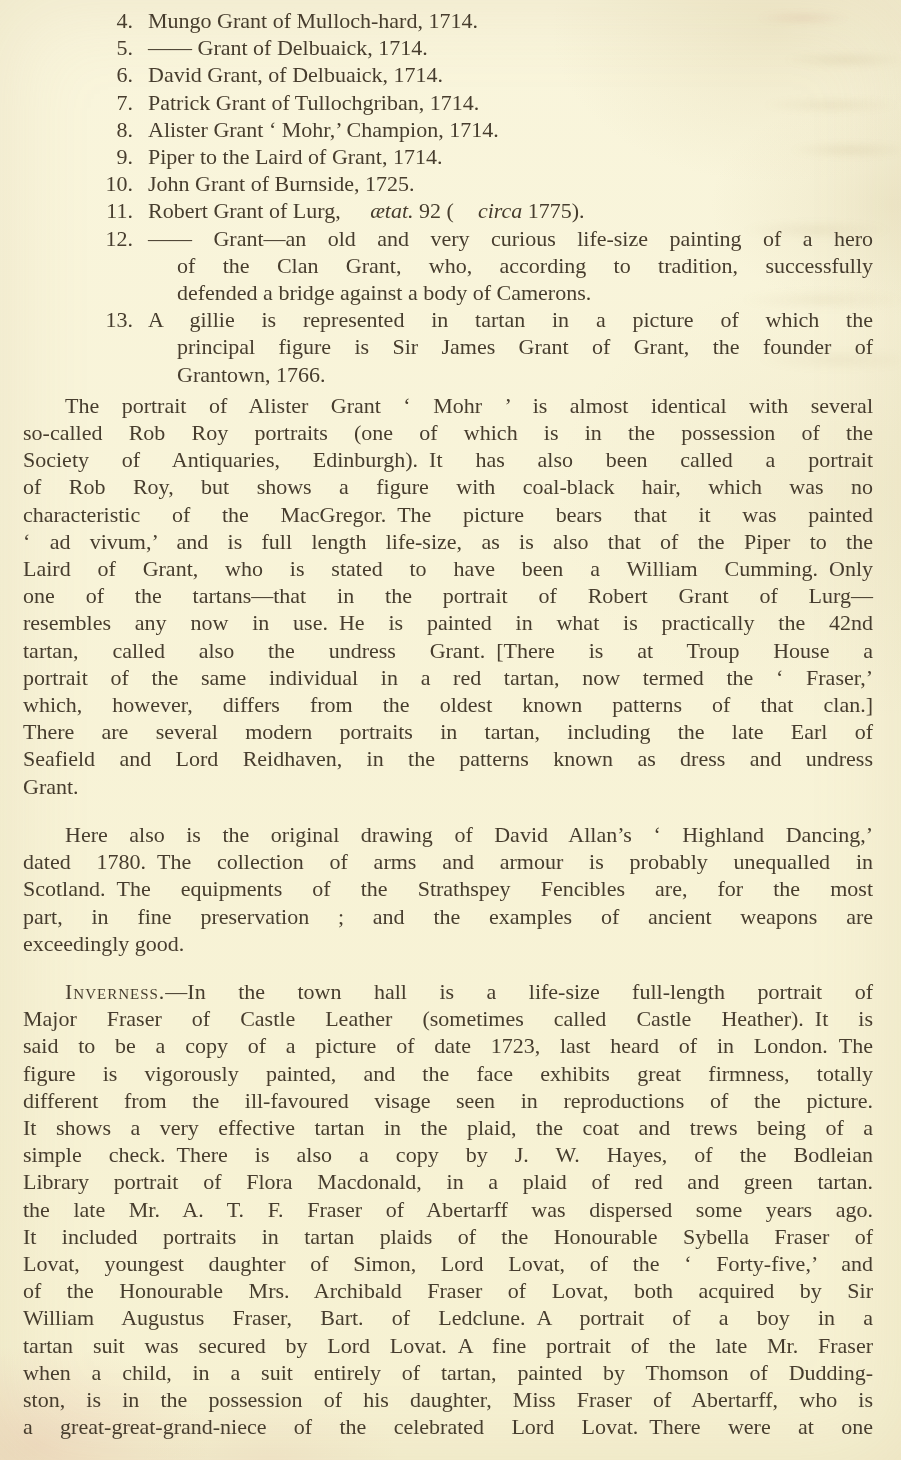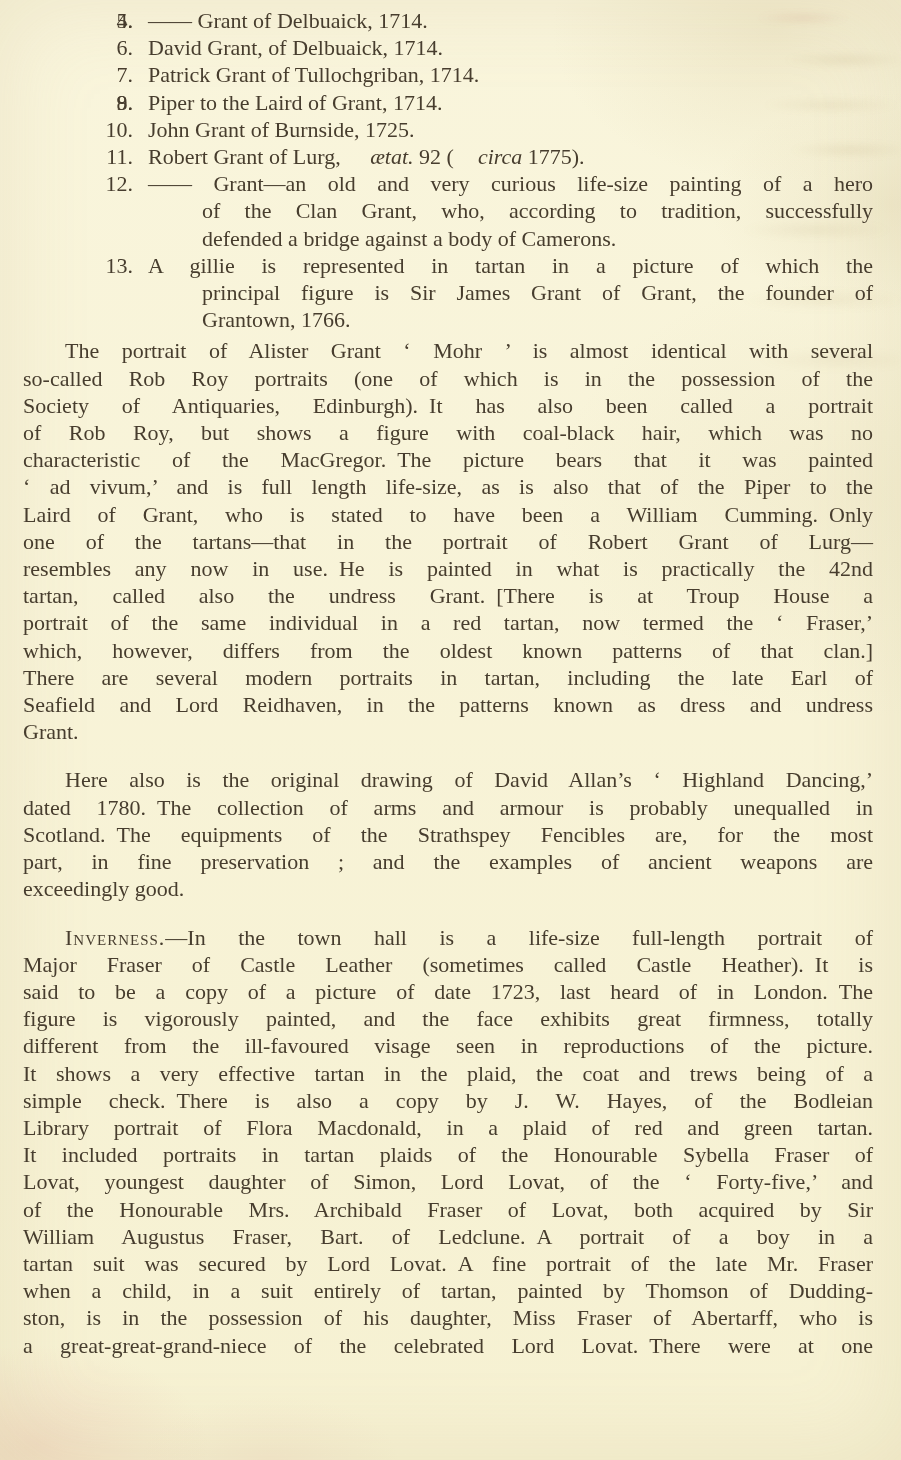--- a/index.html
+++ b/index.html
@@ -44,48 +44,50 @@
   }
   .tline.noj { text-align:left; -moz-text-align-last:left; text-align-last:left; }
   .para .tline.first { text-indent:42px; }
   .para + .para { margin-top:21px; }
   .list { margin-bottom:4px; }
   .li { position:relative; padding-left:125px; }
   .li .num {
     position:absolute; left:0; top:0; width:110px;
     text-align:right;
   }
-  .li .tline.cont { margin-left:54px; }
+  .li .tline.cont { margin-left:29px; }
   .sc { font-variant:small-caps; letter-spacing:1px; }
   i { font-style:italic;margin-left:24px; }
 </style>
 </head>
 <body>
 
 <div class="page">
   <div class="ghost"></div>
   <div class="content">
     <div class="list" id="list">
         <div class="li">
           <span class="num">4.</span>
+          <div class="tline noj">Mungo Grant of Mulloch-hard, 1714.</div>
         </div>
         <div class="li">
           <span class="num">5.</span>
           <div class="tline noj">—— Grant of Delbuaick, 1714.</div>
         </div>
         <div class="li">
           <span class="num">6.</span>
           <div class="tline noj">David Grant, of Delbuaick, 1714.</div>
         </div>
         <div class="li">
           <span class="num">7.</span>
           <div class="tline noj">Patrick Grant of Tullochgriban, 1714.</div>
         </div>
         <div class="li">
           <span class="num">8.</span>
+          <div class="tline noj">Alister Grant ‘ Mohr,’ Champion, 1714.</div>
         </div>
         <div class="li">
           <span class="num">9.</span>
           <div class="tline noj">Piper to the Laird of Grant, 1714.</div>
         </div>
         <div class="li">
           <span class="num">10.</span>
           <div class="tline noj">John Grant of Burnside, 1725.</div>
         </div>
         <div class="li">
@@ -132,20 +134,21 @@
         </div>
         <div class="para">
           <div class="tline first"><span class="sc">Inverness.</span>—In the town hall is a life-size full-length portrait of</div>
           <div class="tline">Major Fraser of Castle Leather (sometimes called Castle Heather). It is</div>
           <div class="tline">said to be a copy of a picture of date 1723, last heard of in London. The</div>
           <div class="tline">figure is vigorously painted, and the face exhibits great firmness, totally</div>
           <div class="tline">different from the ill-favoured visage seen in reproductions of the picture.</div>
           <div class="tline">It shows a very effective tartan in the plaid, the coat and trews being of a</div>
           <div class="tline">simple check. There is also a copy by J. W. Hayes, of the Bodleian</div>
           <div class="tline">Library portrait of Flora Macdonald, in a plaid of red and green tartan.</div>
+          <div class="tline">the late Mr. A. T. F. Fraser of Abertarff was dispersed some years ago.</div>
           <div class="tline">It included portraits in tartan plaids of the  Honourable Sybella Fraser of</div>
           <div class="tline">Lovat, youngest daughter of Simon, Lord Lovat, of the ‘ Forty-five,’ and</div>
           <div class="tline">of the Honourable Mrs. Archibald Fraser of Lovat, both acquired by Sir</div>
           <div class="tline">William Augustus Fraser, Bart. of Ledclune. A portrait of a boy in a</div>
           <div class="tline">tartan suit was secured by Lord Lovat. A fine portrait of the late Mr. Fraser</div>
           <div class="tline">when a child, in a suit entirely of tartan, painted by Thomson of Dudding-</div>
           <div class="tline">ston, is in the possession of his daughter, Miss Fraser of Abertarff, who is</div>
           <div class="tline">a great-great-grand-niece of the celebrated Lord Lovat. There were at one</div>
         </div>
       </div>

